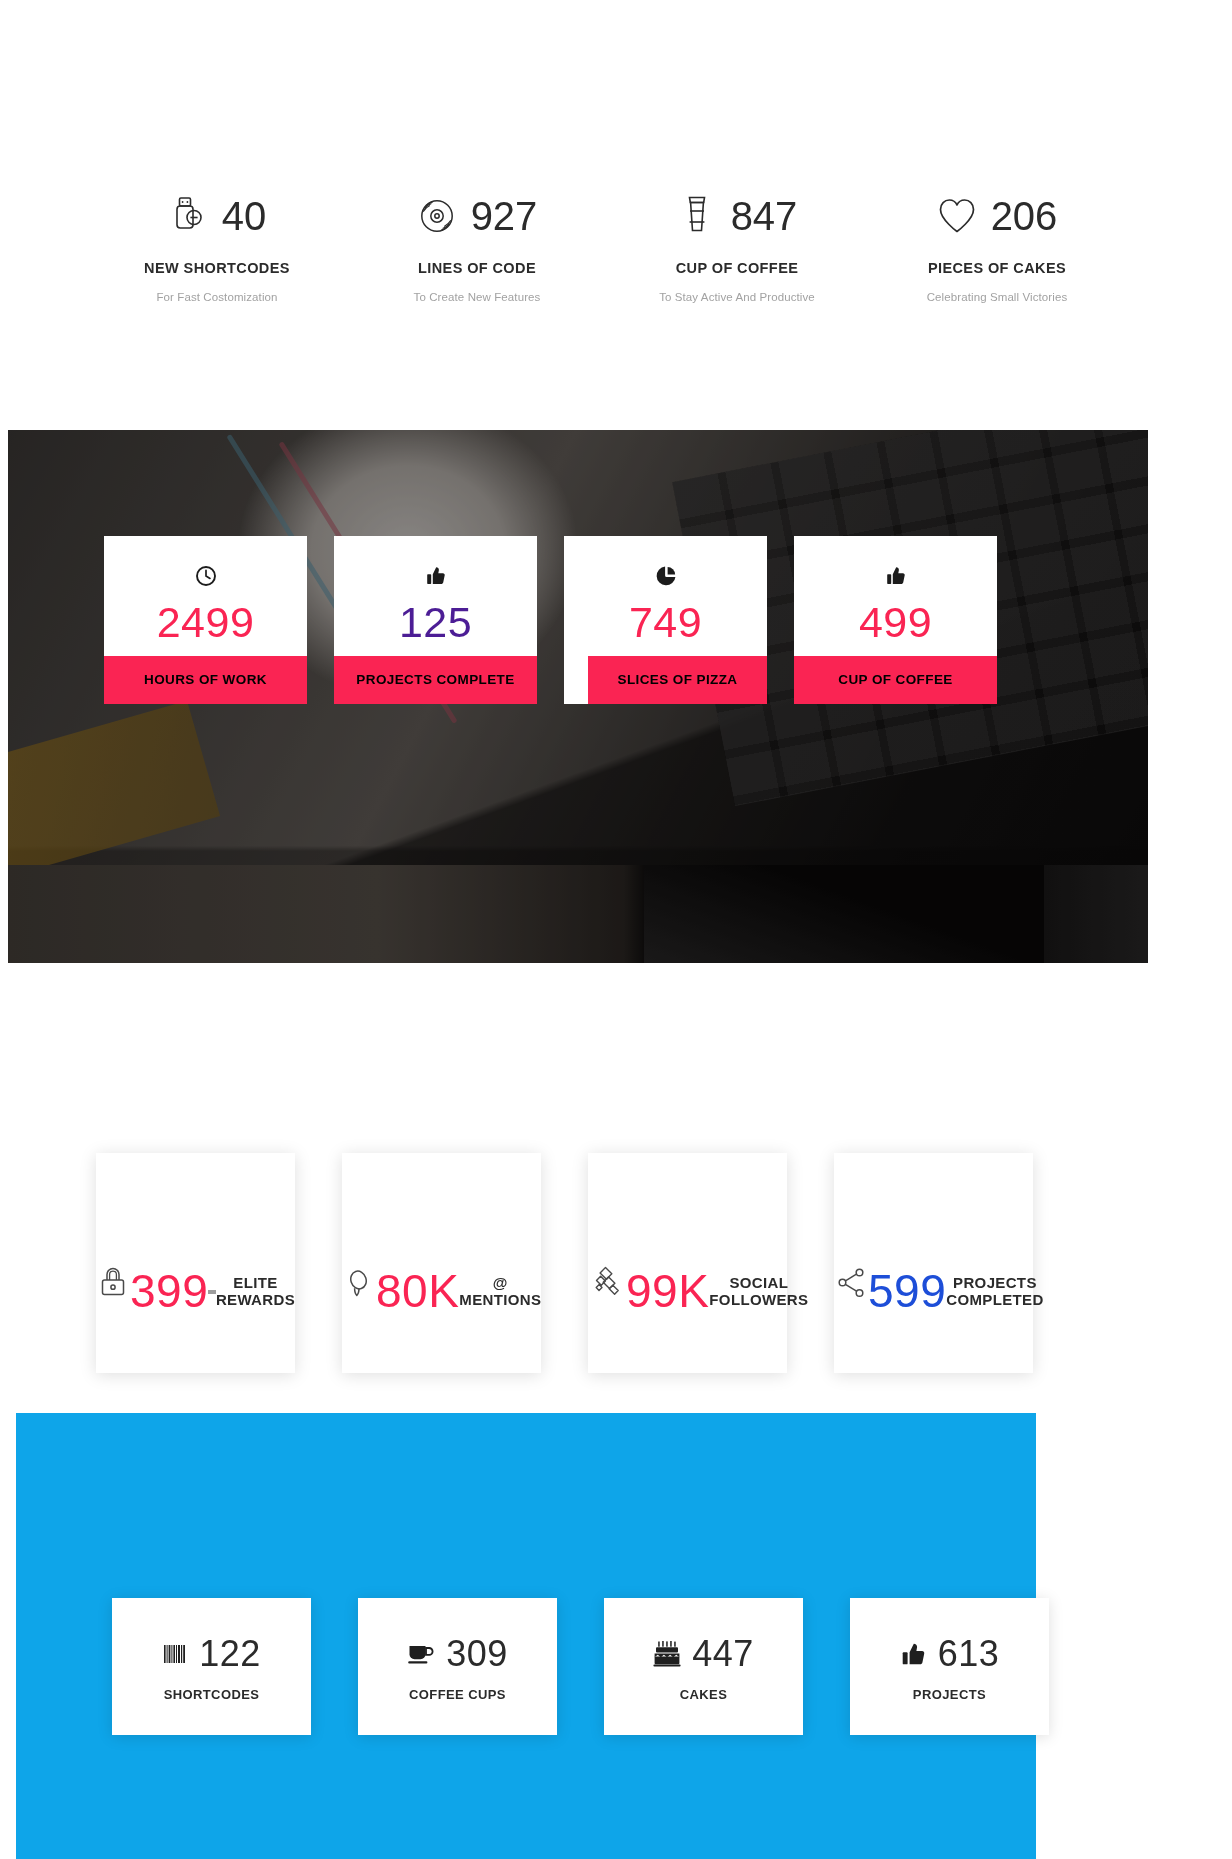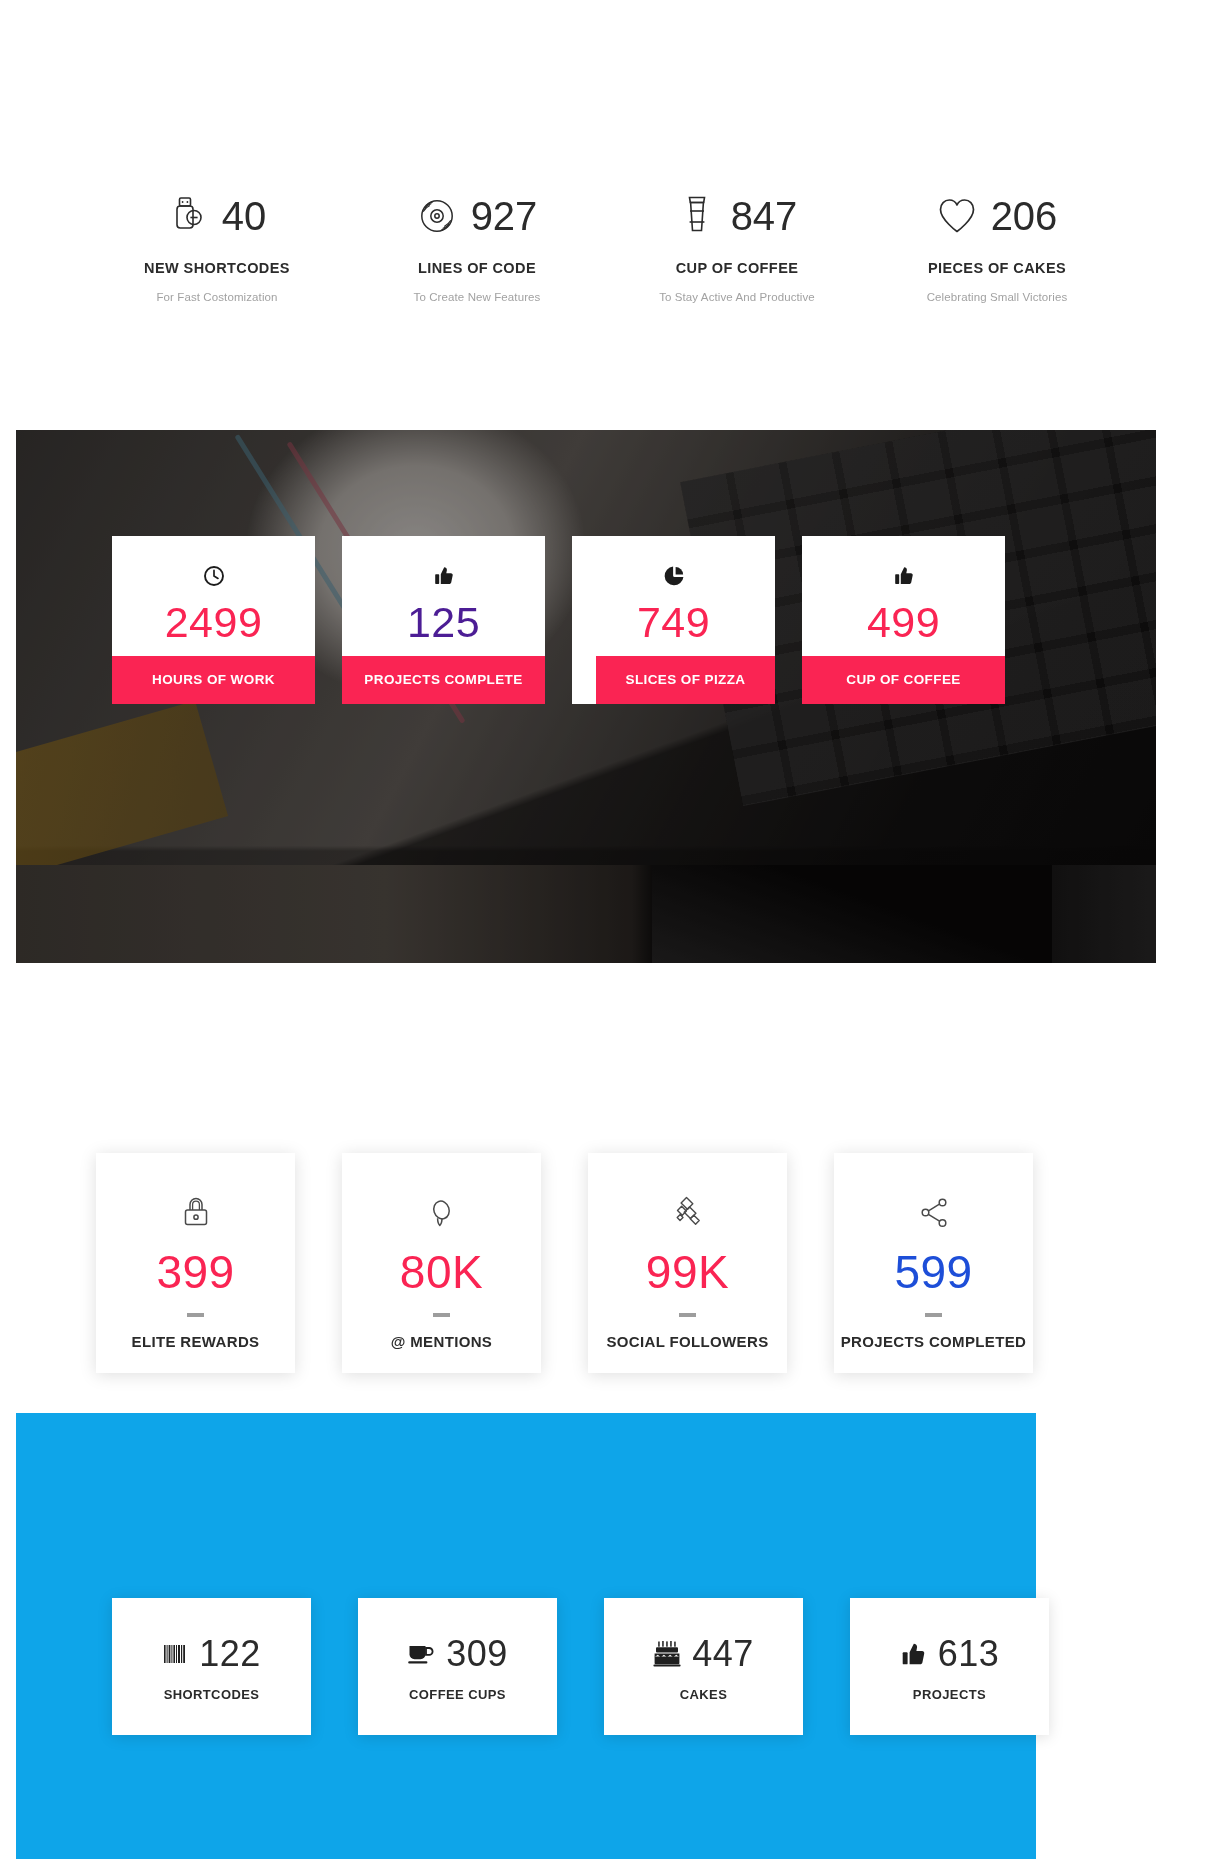--- a/index.html
+++ b/index.html
@@ -75,21 +75,21 @@
     margin-top: 15px;
     font-size: 11.5px;
     font-weight: 400;
     color: #a2a2a2;
     letter-spacing: 0.1px;
   }
 
   
   .section-photo {
     position: absolute;
-    top: 430px; left: 16px;
+    top: 430px; left: 8px;
     width: 1140px;
     height: 533px;
     overflow: hidden;
     background: #2a2724;
   }
   .photo-bg {
     position: absolute;
     inset: 0;
     background:
       
@@ -173,21 +173,21 @@
   }
   .photo-card-icon svg { display: block; }
   .photo-card-number {
     margin-top: 12px;
     font-size: 43px;
     font-weight: 400;
     line-height: 1;
     letter-spacing: 0.5px;
   }
   .photo-card-label {
-    color: #ffffff;
+    color: #000000;
     font-size: 13.5px;
     font-weight: 700;
     letter-spacing: 0.4px;
     text-transform: uppercase;
     padding: 16px 4px 17px;
   }
 
   
   .section-tall {
     position: absolute;
@@ -201,21 +201,21 @@
     width: 1040px;
     display: flex;
     gap: 47px;
   }
   .tall-card {
     width: 199px;
     height: 220px;
     background: #fff;
     box-shadow: 0 2px 16px rgba(0,0,0,0.13);
     display: flex;
-    flex-direction: column;
+    flex-direction: row;
     align-items: center;
     justify-content: flex-start;
     padding-top: 40px;
     text-align: center;
   }
   .tall-icon {
     height: 40px;
     display: flex;
     align-items: center;
     justify-content: center;

